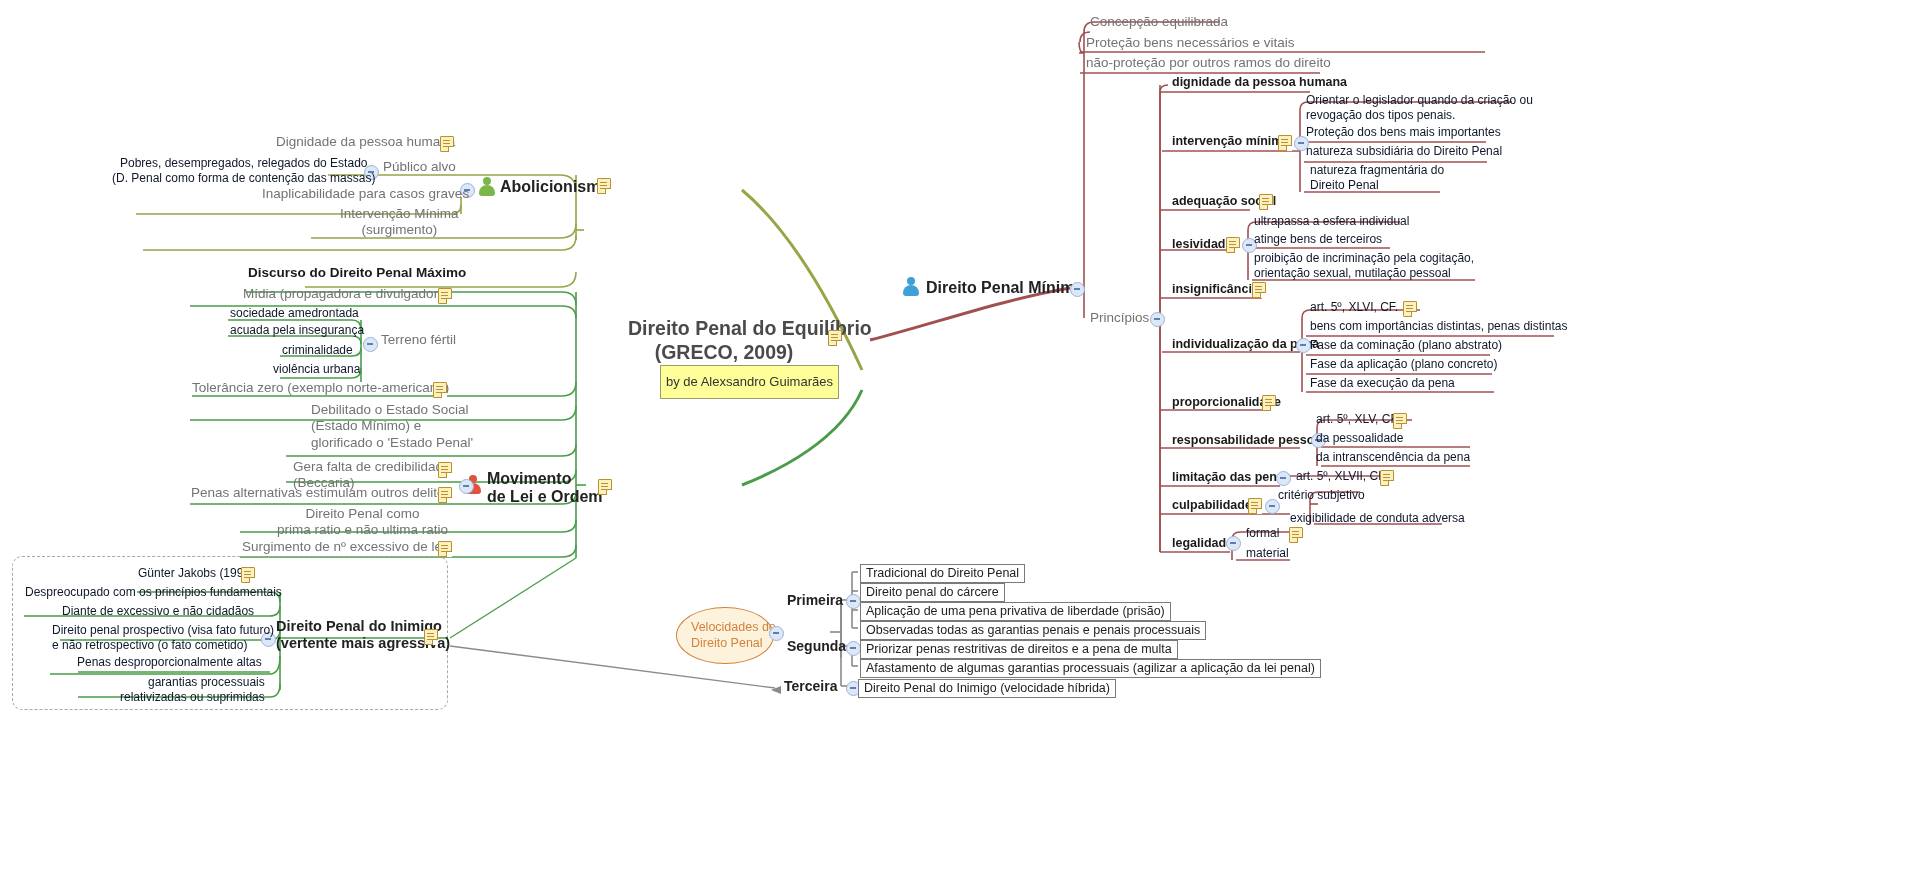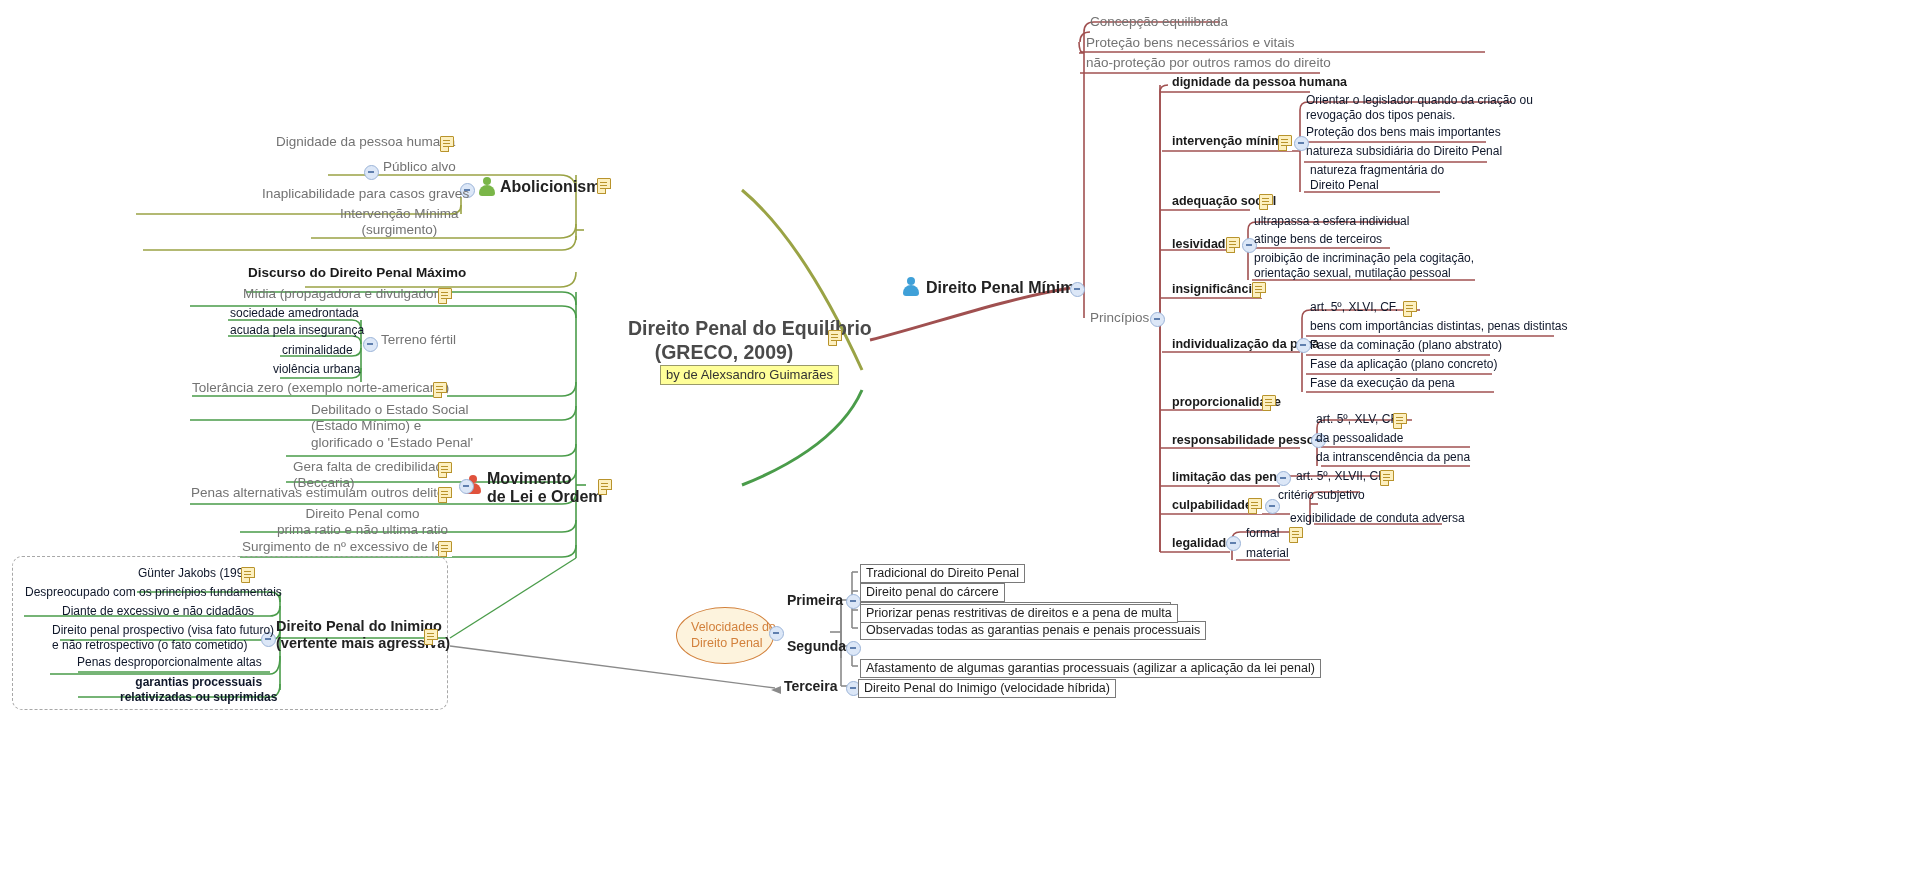--- a/index.html
+++ b/index.html
@@ -17,21 +17,21 @@
   svg.wires { position: absolute; left: 0; top: 0; width: 1914px; height: 883px; pointer-events: none; }
 
   .node { position: absolute; white-space: pre; line-height: 1.22; }
 
   
   .t-root {
     font-size: 19.5px; font-weight: bold; color: #4a4a4a; text-align: center;
   }
   .t-byline {
     font-size: 13px; background: #ffff99; border: 1px solid #9a9a6a;
-    padding: 1px 5px; color: #333;
+    padding: 8px 5px; color: #333;
   }
   .t-main {
     font-size: 16px; font-weight: bold; color: #222;
   }
   .t-bold { font-size: 12.5px; font-weight: bold; color: #1a1a1a; }
   .t-norm { font-size: 13.5px; color: #737373; }
   .t-sm   { font-size: 12px; color: #0f172a; }
 
   .t-oval {
     font-size: 12.5px; color: #d2813c; text-align: center;
@@ -245,20 +245,22 @@
   </div>
   <div class="node t-main" style="left:500px; top:177px;">Abolicionismo</div>
   <div class="note" style="left:597px; top:178px;"></div>
   <div class="toggle" style="left:460px; top:183px;"></div>
 
   <div class="node t-norm" style="left:276px; top:134px;">Dignidade da pessoa humana</div>
   <div class="note" style="left:440px; top:136px;"></div>
 
   <div class="node t-norm" style="left:383px; top:159px;">Público alvo</div>
   <div class="toggle" style="left:364px; top:165px;"></div>
+  <div class="node t-sm" style="left:112px; top:156px; text-align:center;">Pobres, desempregados, relegados do Estado
+(D. Penal como forma de contenção das massas)</div>
 
   <div class="node t-norm" style="left:262px; top:186px;">Inaplicabilidade para casos graves</div>
 
   <div class="node t-norm" style="left:340px; top:206px; text-align:center;">Intervenção Mínima
 (surgimento)</div>
 
   <div class="person p-red" style="left:464px; top:475px;">
     <div class="head"></div>
       <div class="body"></div>
   </div>
@@ -308,21 +310,21 @@
   <div class="toggle" style="left:261px; top:632px;"></div>
 
   <div class="node t-sm" style="left:138px; top:566px;">Günter Jakobs (1990)</div>
   <div class="note" style="left:241px; top:567px;"></div>
 
   <div class="node t-sm" style="left:25px; top:585px;">Despreocupado com os princípios fundamentais</div>
   <div class="node t-sm" style="left:62px; top:604px;">Diante de excessivo e não cidadãos</div>
   <div class="node t-sm" style="left:52px; top:623px;">Direito penal prospectivo (visa fato futuro)
 e não retrospectivo (o fato cometido)</div>
   <div class="node t-sm" style="left:77px; top:655px;">Penas desproporcionalmente altas</div>
-  <div class="node t-sm" style="left:120px; top:675px; text-align:center;font-weight:bold;">garantias processuais
+  <div class="node t-sm" style="left:120px; top:675px; text-align:right;">garantias processuais
 relativizadas ou suprimidas</div>
 
   <div class="person p-blue" style="left:902px; top:277px;">
     <div class="head"></div>
       <div class="body"></div>
   </div>
   <div class="node t-main" style="left:926px; top:278px;">Direito Penal Mínimo</div>
   <div class="toggle" style="left:1070px; top:282px;"></div>
 
   <div class="node t-norm" style="left:1090px; top:14px;">Concepção equilibrada</div>
@@ -406,21 +408,21 @@
   <div class="toggle" style="left:846px; top:594px;"></div>
 
   <div class="node boxed" style="left:860px; top:564px;">Tradicional do Direito Penal</div>
   <div class="node boxed" style="left:860px; top:583px;">Direito penal do cárcere</div>
   <div class="node boxed" style="left:860px; top:602px;">Aplicação de uma pena privativa de liberdade (prisão)</div>
   <div class="node boxed" style="left:860px; top:621px;">Observadas todas as garantias penais e penais processuais</div>
 
   <div class="node t-main" style="left:787px; top:638px; font-size:14px;">Segunda</div>
   <div class="toggle" style="left:846px; top:641px;"></div>
 
-  <div class="node boxed" style="left:860px; top:604px;">Priorizar penas restritivas de direitos e a pena de multa</div>
+  <div class="node boxed" style="left:860px; top:640px;">Priorizar penas restritivas de direitos e a pena de multa</div>
   <div class="node boxed" style="left:860px; top:659px;">Afastamento de algumas garantias processuais (agilizar a aplicação da lei penal)</div>
 
   <div class="node t-main" style="left:784px; top:678px; font-size:14px;">Terceira</div>
   <div class="toggle" style="left:846px; top:681px;"></div>
 
   <div class="node boxed" style="left:858px; top:679px;">Direito Penal do Inimigo (velocidade híbrida)</div>
 
 </div>
 
 </body></html>

